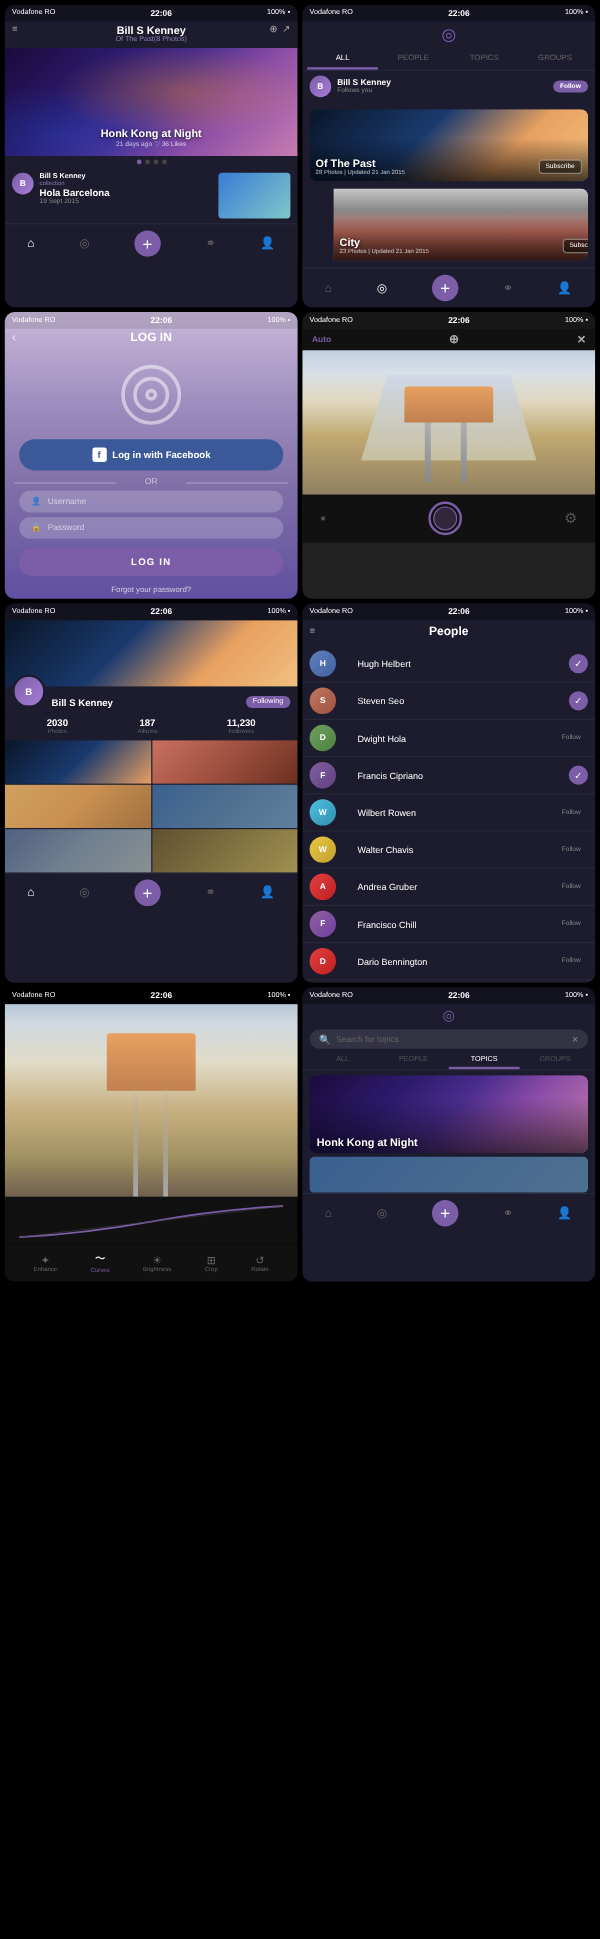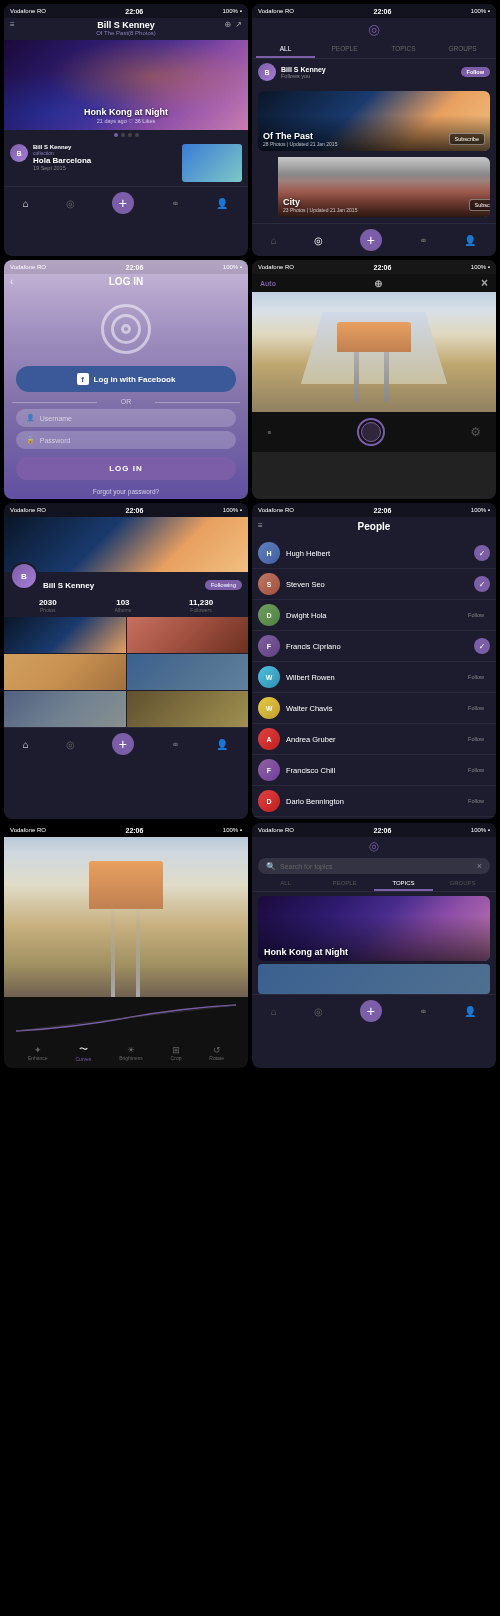--- a/index.html
+++ b/index.html
@@ -544,21 +544,21 @@
     .phone6 .title {
       color: #fff;
       font-size: 10px;
       font-weight: 600;
     }
     .people-list { padding: 2px 0; }
     .person-row {
       display: flex;
       align-items: center;
       padding: 4px 6px;
-      gap: 6px;
+      gap: 18px;
       border-bottom: 1px solid rgba(255,255,255,0.05);
     }
     .person-avatar {
       width: 22px;
       height: 22px;
       border-radius: 50%;
       flex-shrink: 0;
       display: flex;
       align-items: center;
       justify-content: center;
@@ -885,21 +885,21 @@
         <div style="color:#fff;font-size:8px;font-weight:600;">Bill S Kenney</div>
       </div>
       <div class="following-btn">Following</div>
     </div>
     <div class="stats-row">
       <div class="stat-item">
         <div class="stat-num">2030</div>
         <div class="stat-label">Photos</div>
       </div>
       <div class="stat-item">
-        <div class="stat-num">103</div>
+        <div class="stat-num">187</div>
         <div class="stat-label">Albums</div>
       </div>
       <div class="stat-item">
         <div class="stat-num">11,230</div>
         <div class="stat-label">Followers</div>
       </div>
     </div>
     <div class="photo-grid">
       <div class="photo-cell photo-cell-1"></div>
       <div class="photo-cell photo-cell-2"></div>

